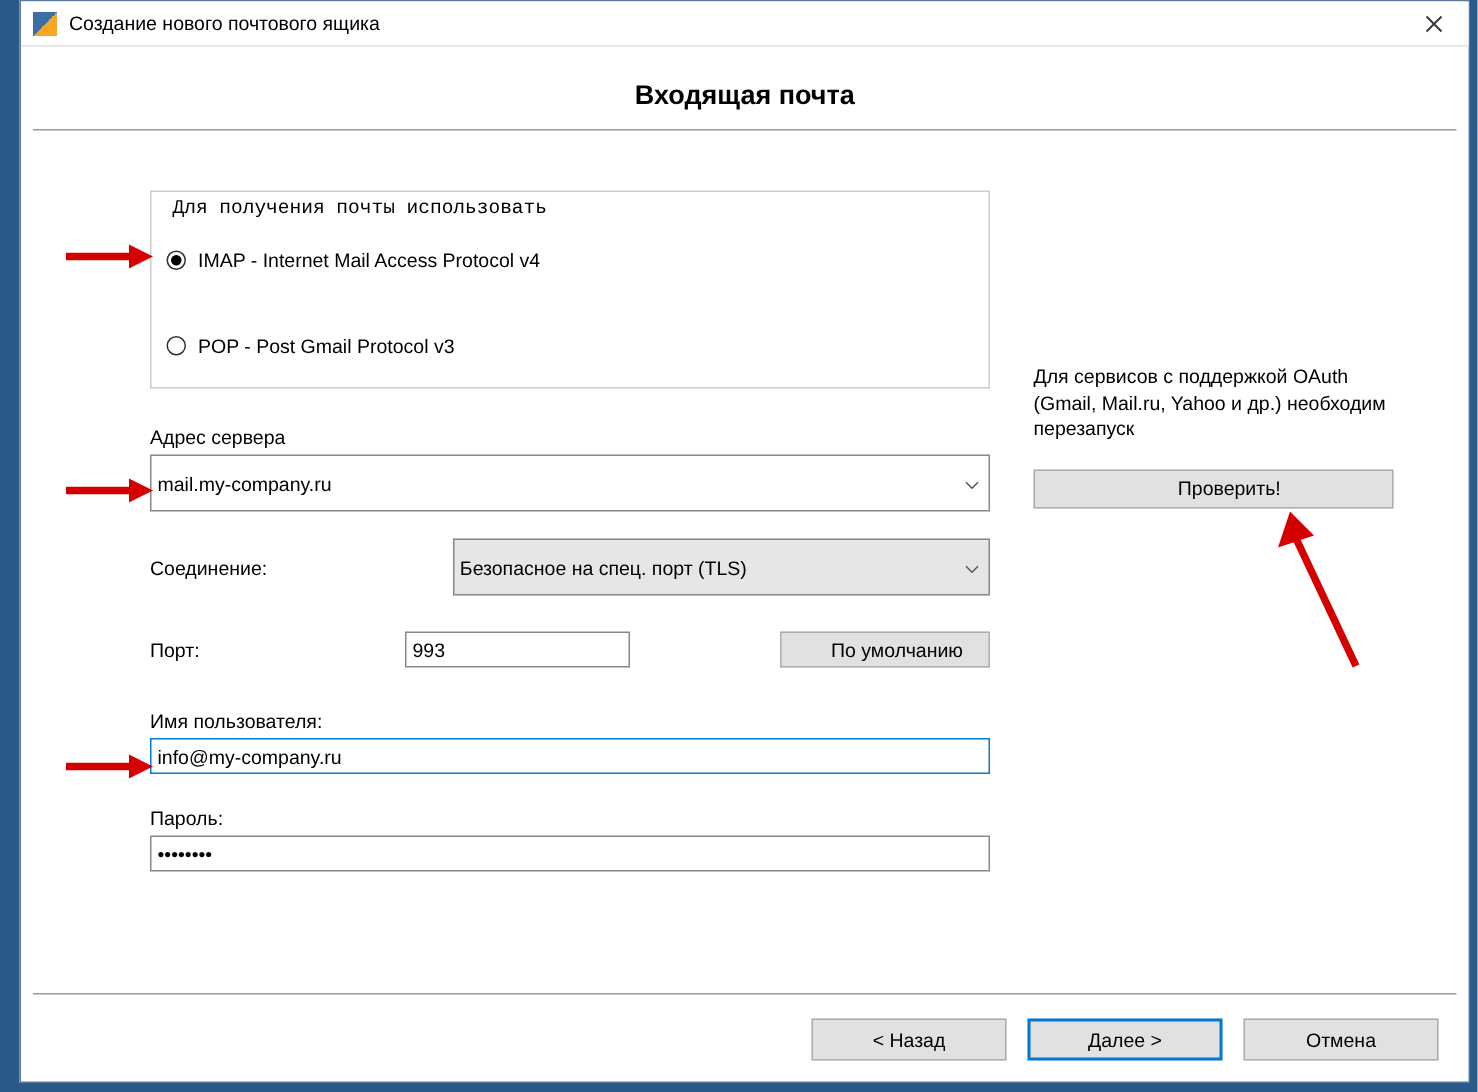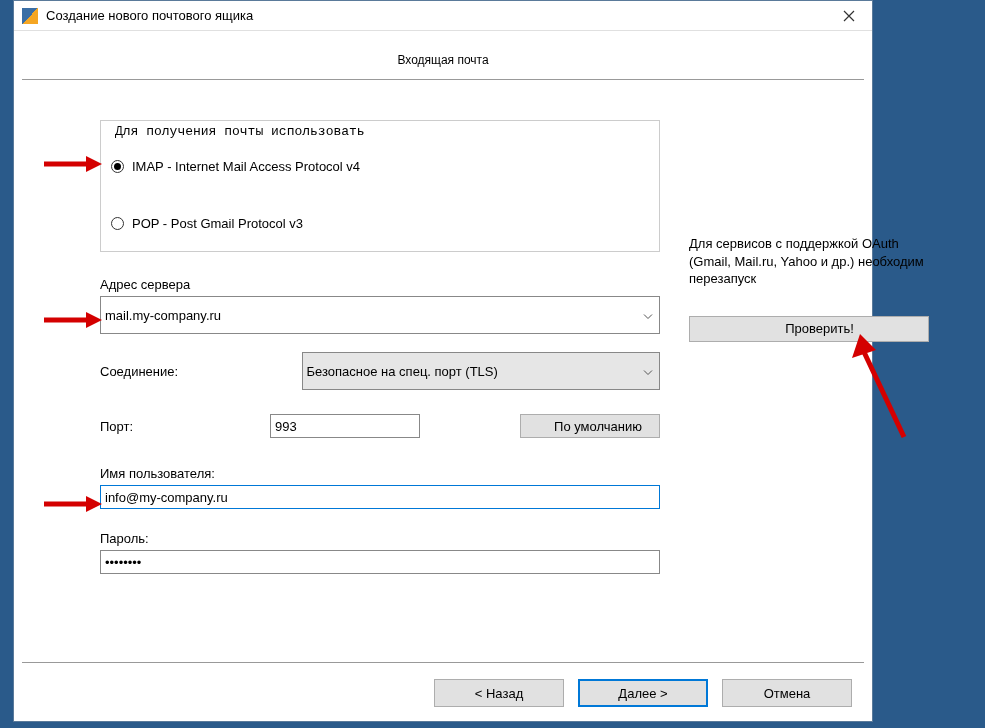--- a/index.html
+++ b/index.html
@@ -9,21 +9,21 @@
       background: #2a5a8a;
       width: 985px;
       height: 728px;
       position: relative;
       overflow: hidden;
     }
     .window {
       position: absolute;
       left: 13px;
       top: 0;
-      width: 860px;
+      width: 967px;
       height: 722px;
       background: #fff;
       border: 1px solid #5a7a9a;
     }
     .titlebar {
       height: 30px;
       background: #fff;
       display: flex;
       align-items: center;
       padding: 0 0 0 8px;
@@ -39,22 +39,22 @@
       width: 46px; height: 29px;
       display: flex;
       align-items: center;
       justify-content: center;
       cursor: pointer;
     }
     .close-btn svg { width: 12px; height: 12px; }
     .header-area {
       padding: 22px 8px 12px 8px;
       text-align: center;
-      font-weight: normal;
-      font-size: 12px;
+      font-weight: bold;
+      font-size: 18px;
     }
     .header-sep { height:1px; background:#999; margin: 0 8px; }
     .content {
       position: relative;
       padding: 0;
     }
     .main-col {
       position: absolute;
       left: 86px;
       top: 40px;
@@ -128,21 +128,21 @@
       height: 24px;
       padding: 0 16px;
       display:inline-flex;
       align-items:center;
       justify-content:center;
       cursor:pointer;
       font-family: inherit;
       font-size: 13px;
     }
     .btn.wide { width: 240px; height: 26px; padding-left: 37px; }
-    .hint-text { margin-bottom: 28px; line-height: 1.35; }
+    .hint-text { margin-bottom: 18px; line-height: 1.35; }
     .footer-sep {
       position:absolute;
       left:8px; right:8px;
       bottom: 58px;
       height:1px;
       background:#999;
     }
     .footer {
       position:absolute;
       right: 20px;

